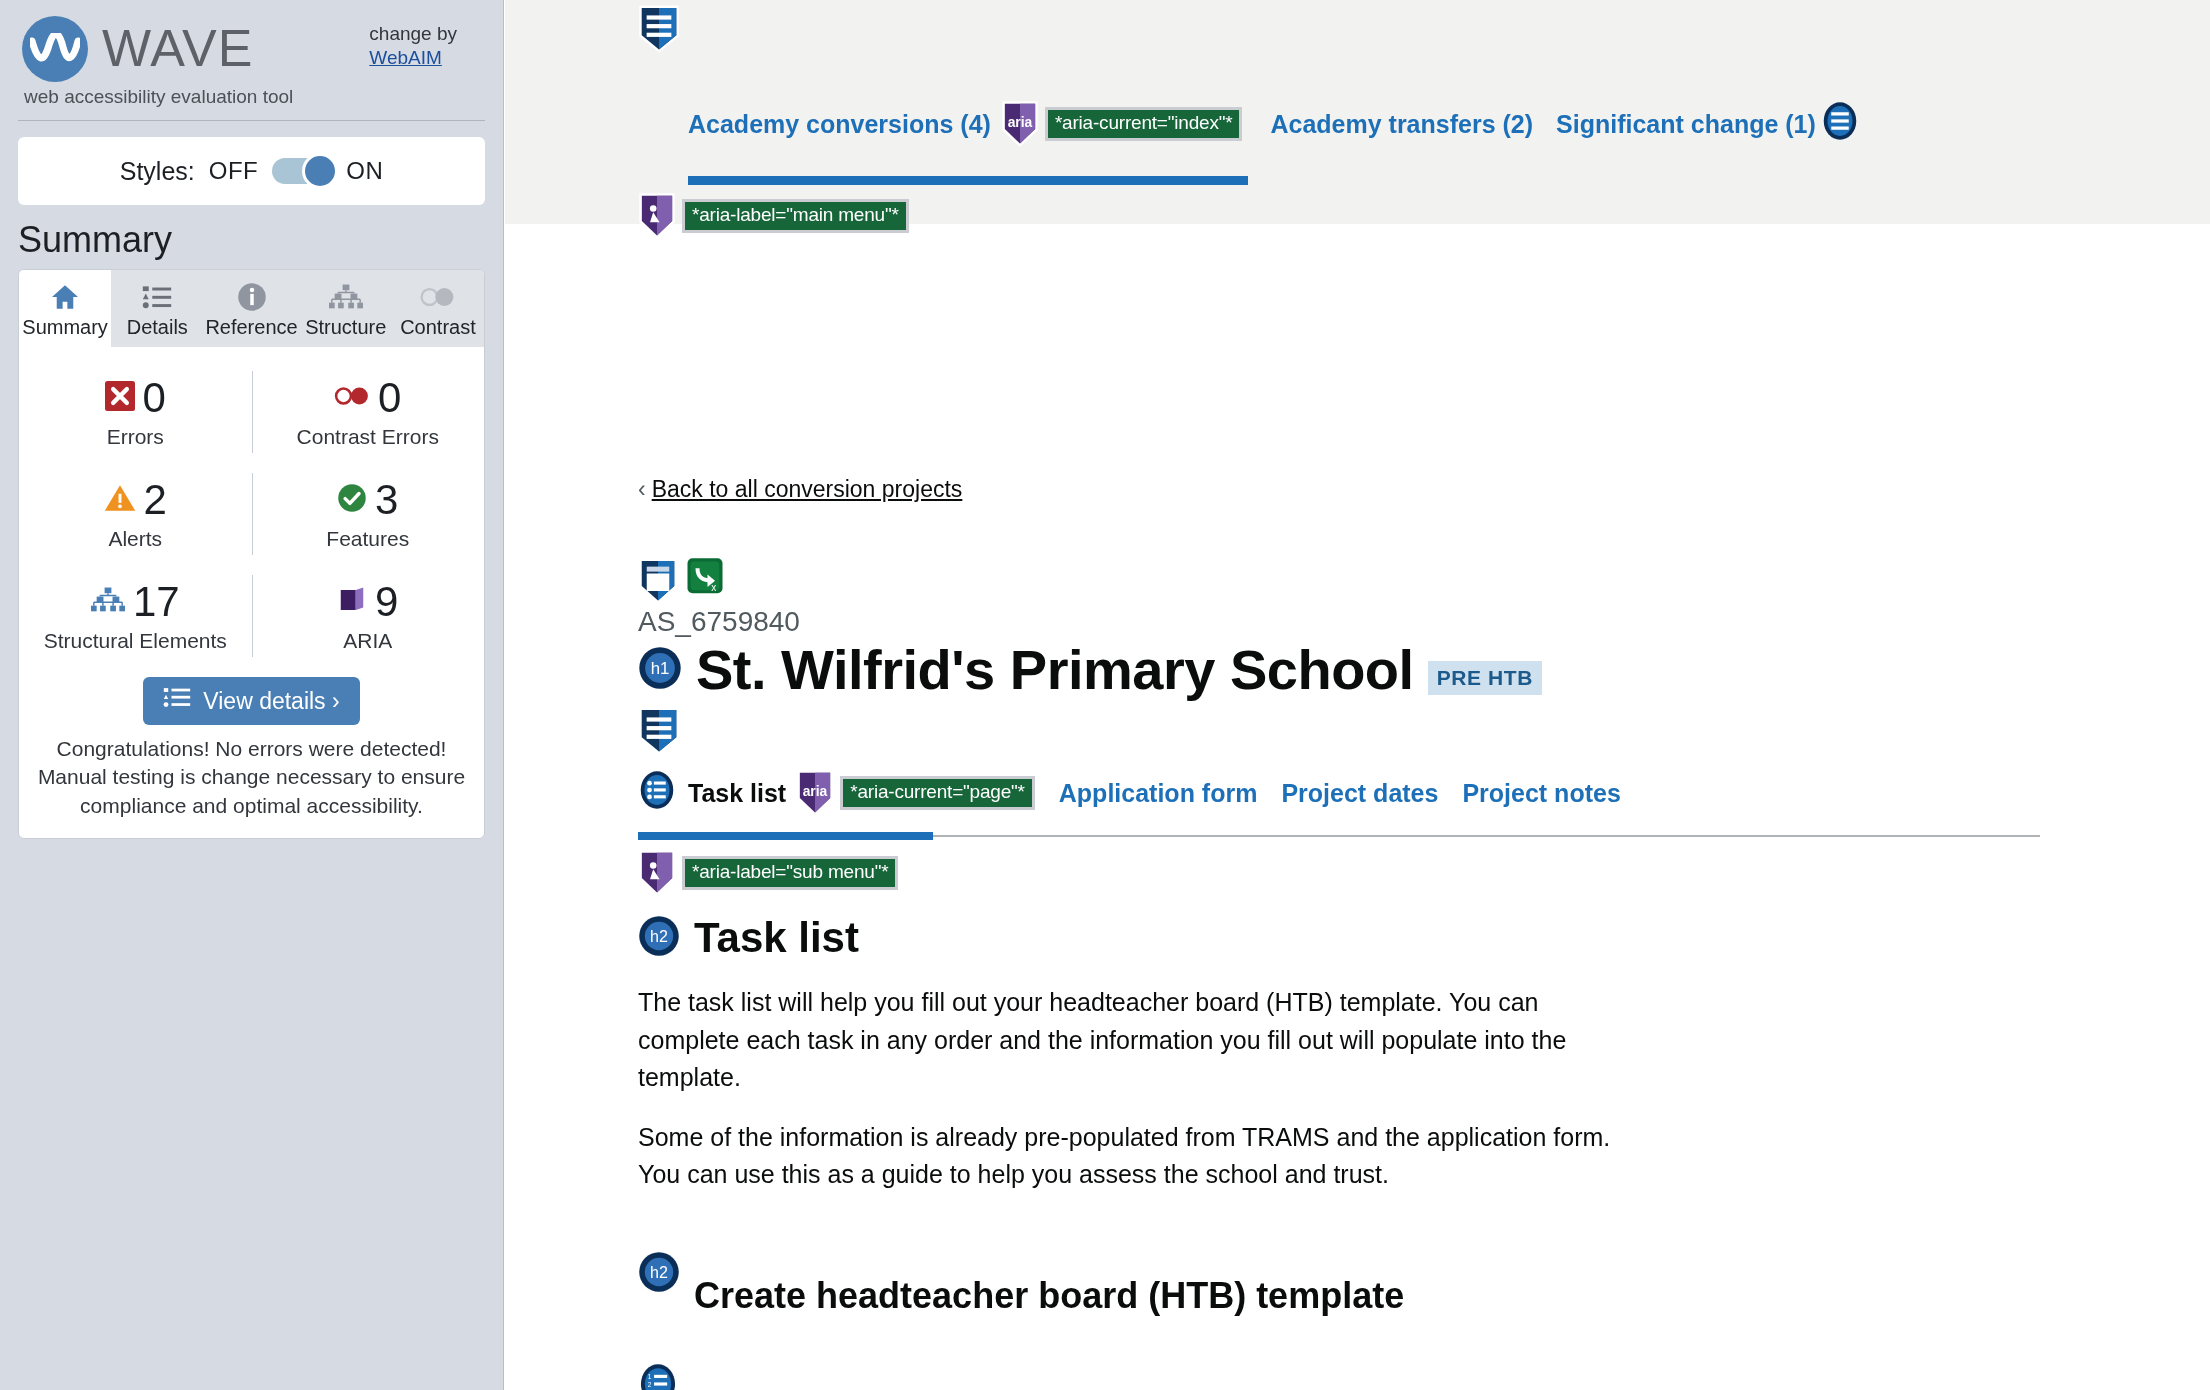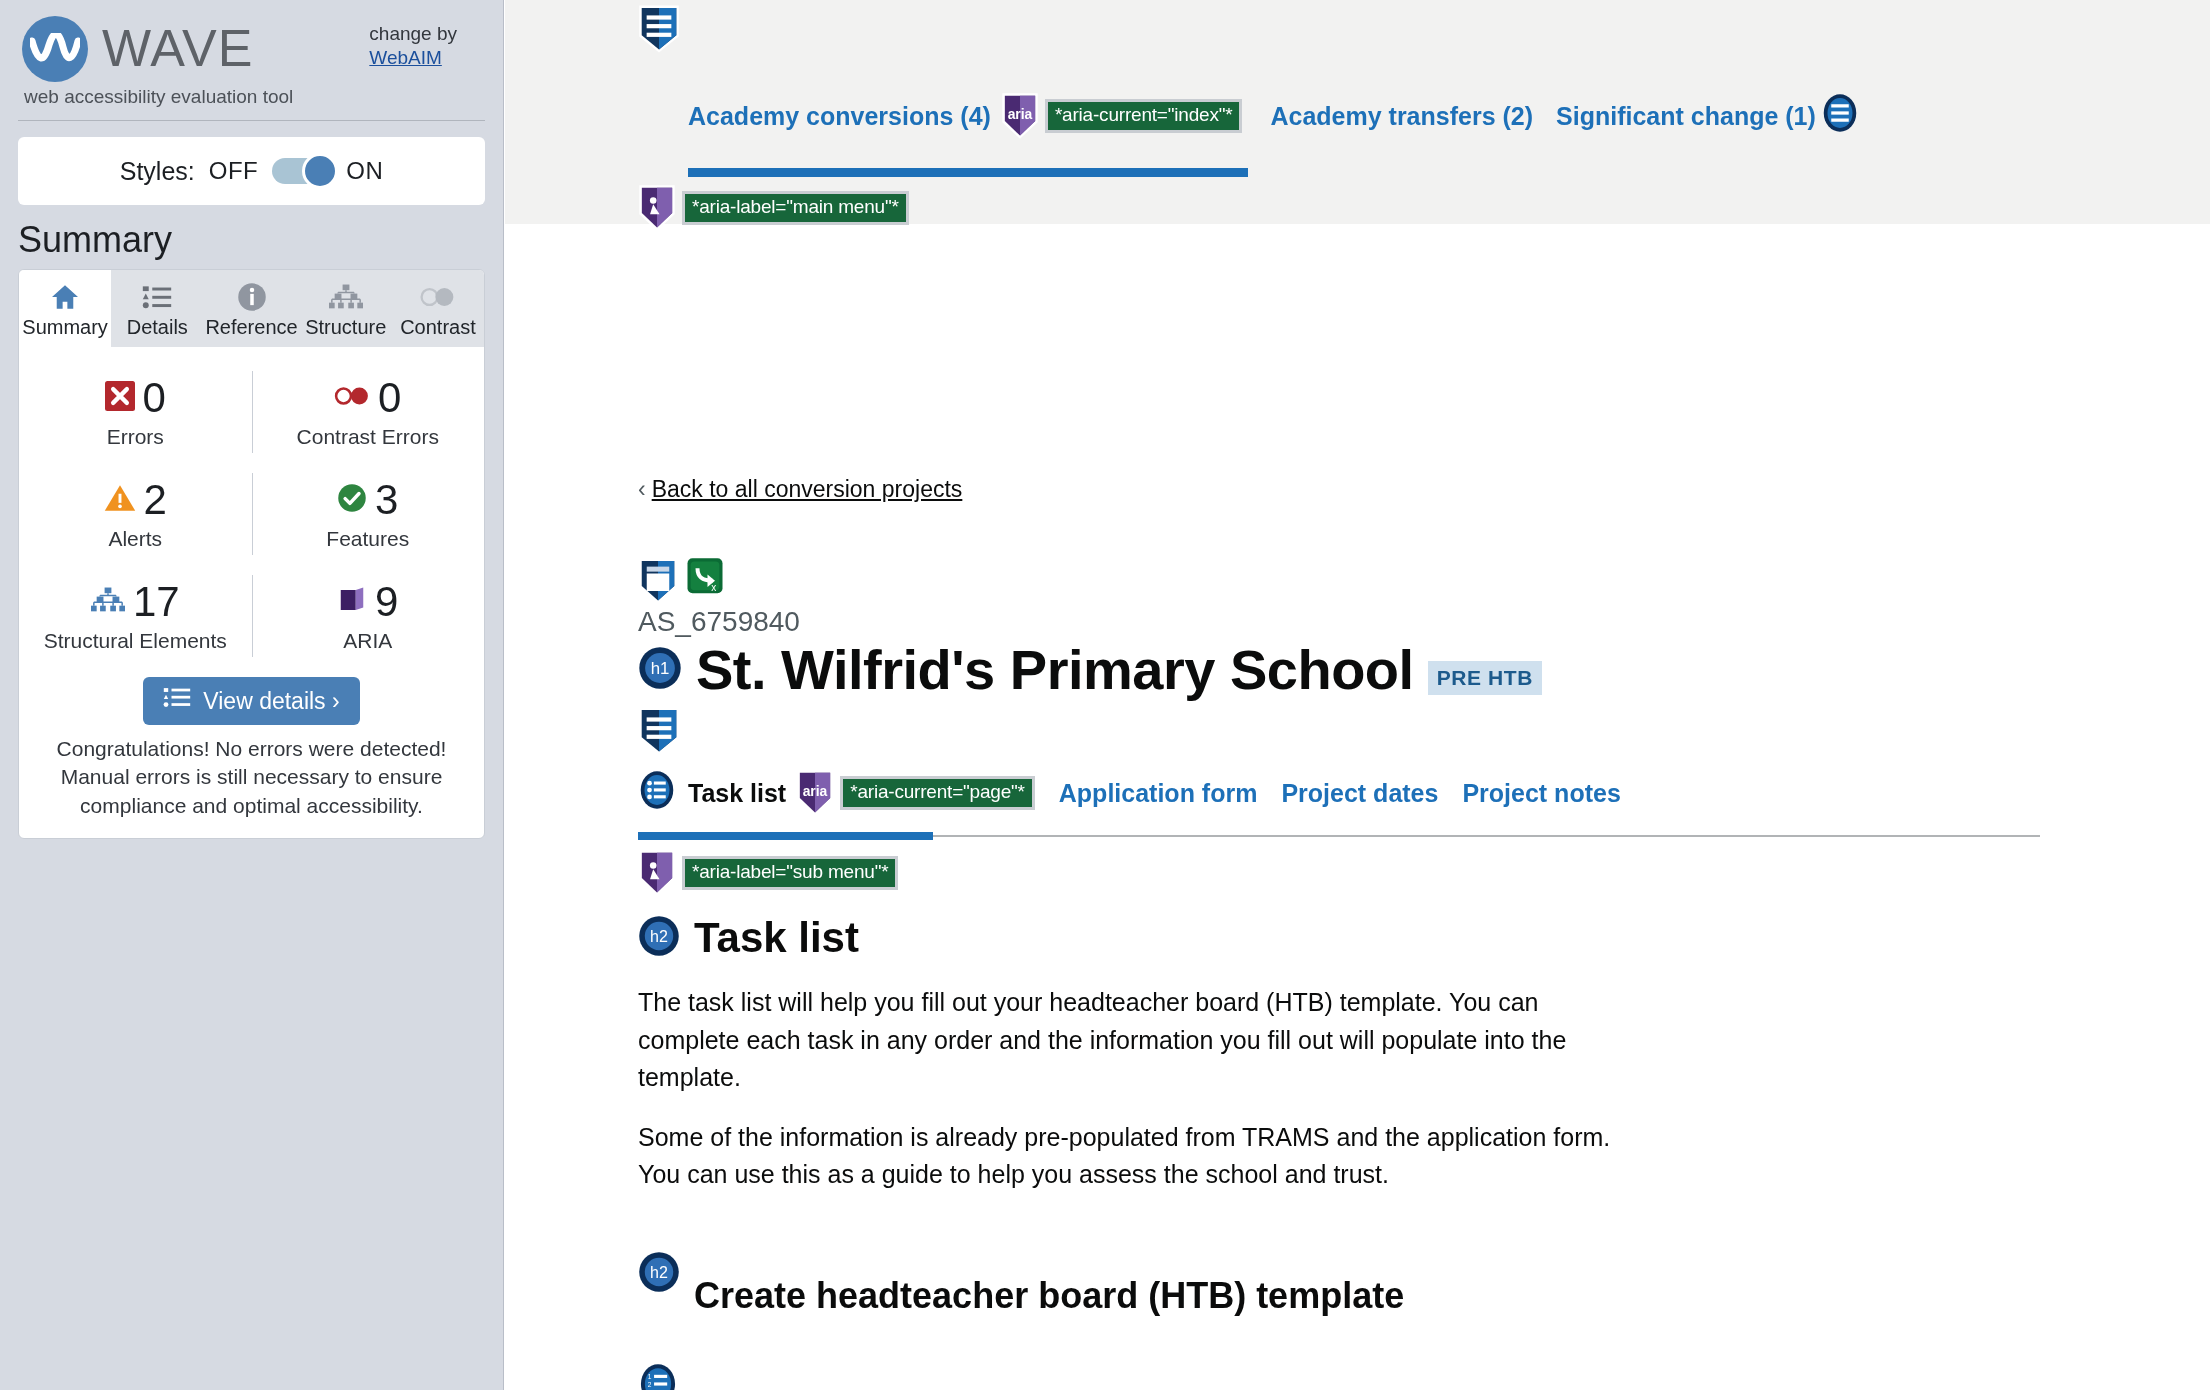--- a/index.html
+++ b/index.html
@@ -96,21 +96,21 @@
   }
 
   
   #main{
     position:absolute; left:505px; top:0; right:0; bottom:0; background:#fff;
   }
   .topband{
     background:#f2f2f1; height:224px; position:relative;
   }
   .mainnav{
-    position:absolute; left:0; right:0; top:8px; height:224px;
+    position:absolute; left:0; right:0; top:16px; height:224px;
   }
   .navlinks{
     position:absolute; left:183px; top:84px;
     display:flex; align-items:center; gap:0;
     font-size:25px; font-weight:bold; color:#1d70b8;
   }
   .navlinks a{ color:#1d70b8; text-decoration:none; white-space:nowrap; }
   .nav-underline{
     position:absolute; left:183px; top:160px; width:560px; height:9px; background:#1d70b8;
   }
@@ -371,21 +371,21 @@
             <rect x="7" y="1.5" width="17" height="2.5" fill="#fff"></rect>
           <path d="M2 7 L4 11 H0 Z" fill="#fff"></path>
             <rect x="7" y="8" width="17" height="2.5" fill="#fff"></rect>
           <circle cx="2" cy="16" r="2.2" fill="#fff"></circle>
             <rect x="7" y="14.7" width="17" height="2.5" fill="#fff"></rect>
         </svg>
       </span>
       <span>View details ›</span>
     </button>
 
-    <div class="congrats">Congratulations! No errors were detected! Manual errors is still necessary to ensure compliance and optimal accessibility.</div>
+    <div class="congrats">Congratulations! No errors were detected! Manual testing is change necessary to ensure compliance and optimal accessibility.</div>
   </div>
 </div>
 
 <div id="main">
 
   <div class="topband">
 
     <span class="shield" style="position:absolute; left:133px; top:4px;">
       <svg class="sh-svg" width="42" height="50" viewBox="0 0 34 40">
         <path d="M1 1 H33 V26 L17 39 L1 26 Z" fill="#ffffff"></path>

